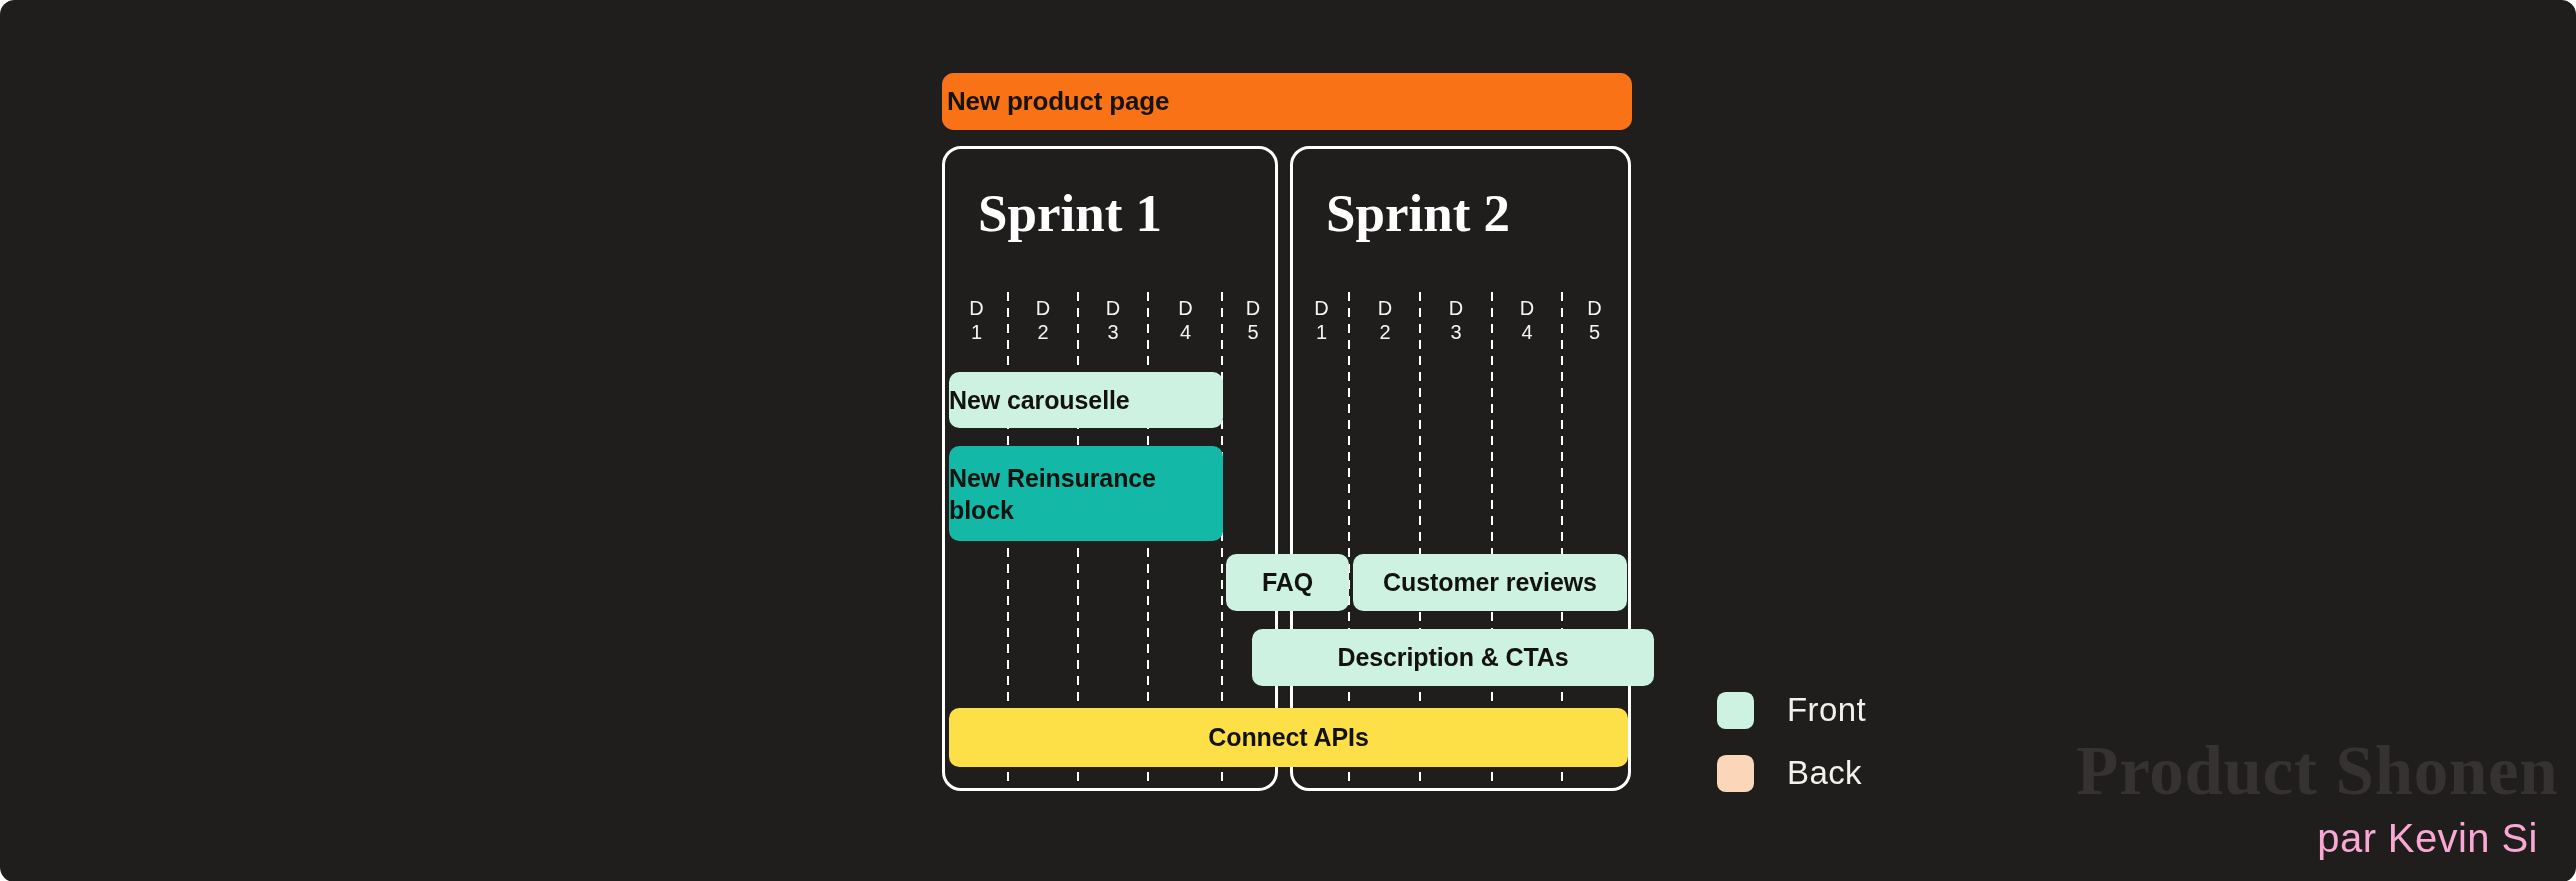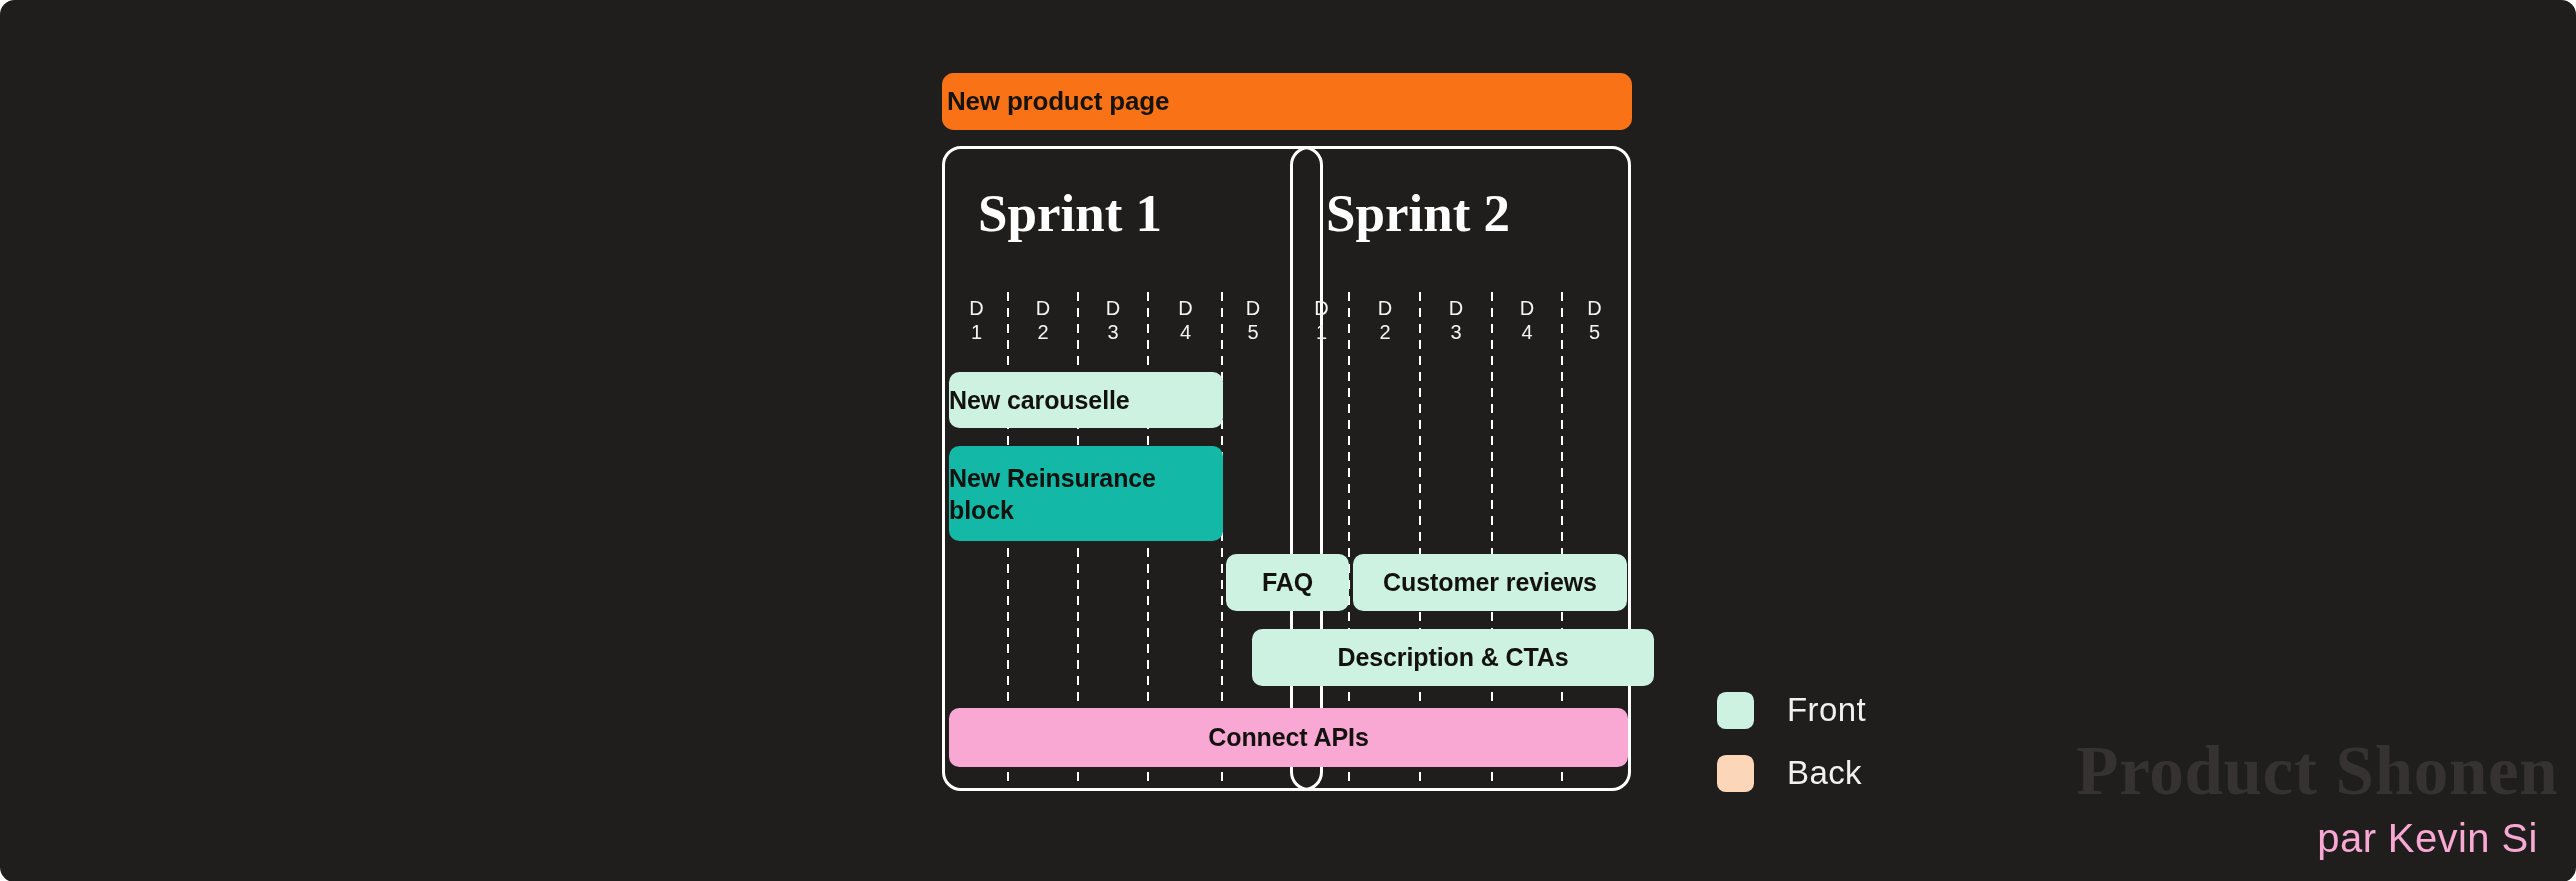--- a/index.html
+++ b/index.html
@@ -80,21 +80,21 @@
         <div class="legend-swatch" style="background: rgb(252, 214, 184);"></div>
         <span class="legend-label">Back</span>
       </div>
     </div>
 
   <div class="watermark">
     <div class="watermark-title">Product Shonen</div>
     <div class="watermark-sub">par Kevin Si</div>
   </div>
 
-<div class="sprint-panel" style="left: 942px; top: 146px; width: 381px; height: 645px;">
+<div class="sprint-panel" style="left: 942px; top: 146px; width: 336px; height: 645px;">
       <div class="sprint-title">Sprint 1</div>
       <div class="day-cell" style="left: 0px; width: 63px; top: 147px;"><span>D</span><br><span>1</span></div>
       <div class="day-cell" style="left: 63px; width: 70px; top: 147px;"><span>D</span><br><span>2</span></div>
       <div class="dash-line" style="left: 62px; top: 143px; height: 490px;"></div>
       <div class="day-cell" style="left: 133px; width: 70px; top: 147px;"><span>D</span><br><span>3</span></div>
       <div class="dash-line" style="left: 132px; top: 143px; height: 490px;"></div>
       <div class="day-cell" style="left: 203px; width: 75px; top: 147px;"><span>D</span><br><span>4</span></div>
       <div class="dash-line" style="left: 202px; top: 143px; height: 490px;"></div>
       <div class="day-cell" style="left: 278px; width: 60px; top: 147px;"><span>D</span><br><span>5</span></div>
       <div class="dash-line" style="left: 276px; top: 143px; height: 490px;"></div>
@@ -119,17 +119,17 @@
     </div>
     <div class="task-bar align-center" style="left: 1226px; top: 554px; width: 123px; height: 57px; background: rgb(205, 242, 226);">
       <span>FAQ</span>
     </div>
     <div class="task-bar align-center" style="left: 1353px; top: 554px; width: 274px; height: 57px; background: rgb(205, 242, 226);">
       <span>Customer reviews</span>
     </div>
     <div class="task-bar align-center" style="left: 1226px; top: 629px; width: 402px; height: 57px; background: rgb(205, 242, 226); margin-left: 26px;">
       <span>Description &amp; CTAs</span>
     </div>
-    <div class="task-bar align-center" style="left: 949px; top: 708px; width: 679px; height: 59px; background: #f9a8d4;">
+    <div class="task-bar align-center" style="left: 949px; top: 708px; width: 679px; height: 59px; background: #fde047;">
       <span>Connect APIs</span>
     </div>
   </div>
 
 
 </body></html>

